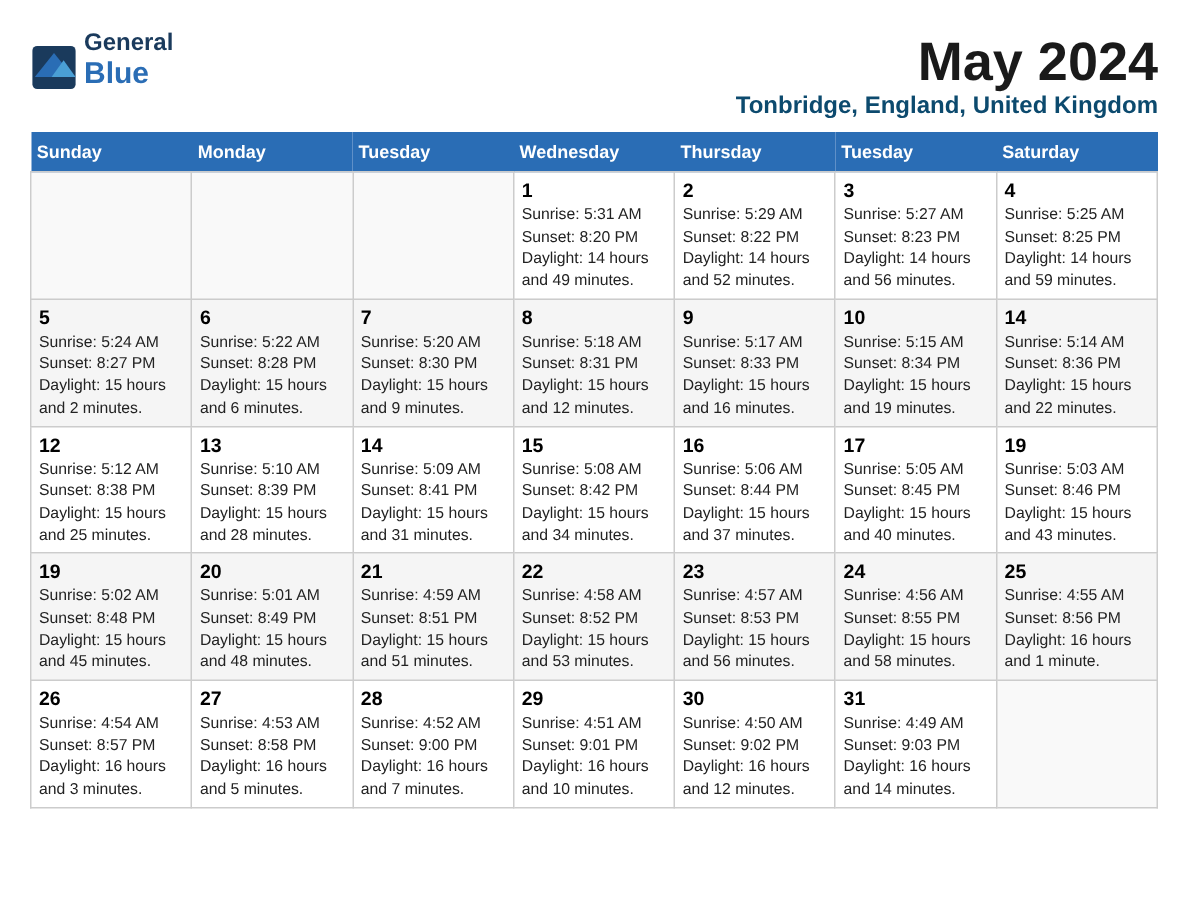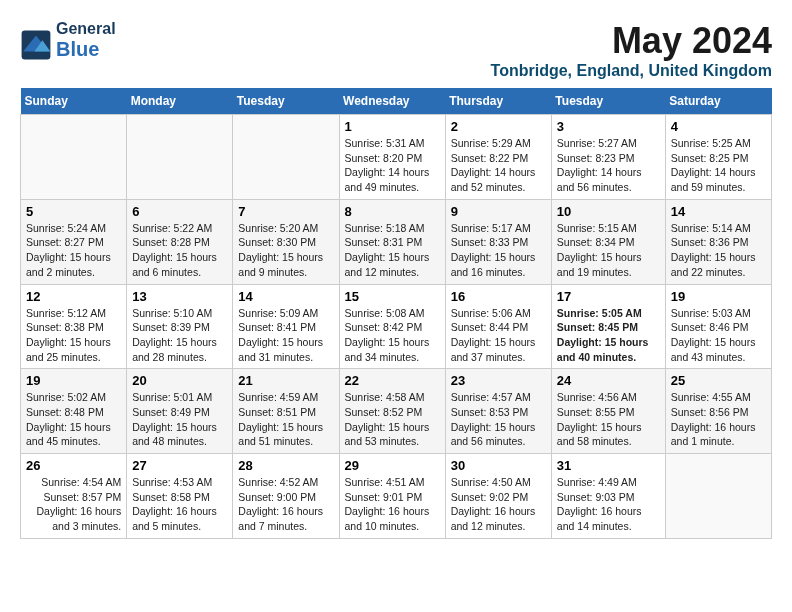--- a/index.html
+++ b/index.html
@@ -228,21 +228,21 @@
           </td>
           <td>
             <span class="day-num">16</span>
             <div class="day-info" style="white-space: pre-line;">Sunrise: 5:06 AM
 Sunset: 8:44 PM
 Daylight: 15 hours
 and 37 minutes.</div>
           </td>
           <td>
             <span class="day-num">17</span>
-            <div class="day-info" style="white-space: pre-line; font-weight: bold;">Sunrise: 5:05 AM
+            <div class="day-info" style="white-space: pre-line;">Sunrise: 5:05 AM
 Sunset: 8:45 PM
 Daylight: 15 hours
 and 40 minutes.</div>
           </td>
           <td>
             <span class="day-num">19</span>
             <div class="day-info" style="white-space: pre-line;">Sunrise: 5:03 AM
 Sunset: 8:46 PM
 Daylight: 15 hours
 and 43 minutes.</div>
@@ -295,21 +295,21 @@
             <span class="day-num">25</span>
             <div class="day-info" style="white-space: pre-line;">Sunrise: 4:55 AM
 Sunset: 8:56 PM
 Daylight: 16 hours
 and 1 minute.</div>
           </td>
         </tr>
         <tr>
           <td>
             <span class="day-num">26</span>
-            <div class="day-info" style="white-space: pre-line; text-align: right;">Sunrise: 4:54 AM
+            <div class="day-info" style="white-space: pre-line;">Sunrise: 4:54 AM
 Sunset: 8:57 PM
 Daylight: 16 hours
 and 3 minutes.</div>
           </td>
           <td>
             <span class="day-num">27</span>
             <div class="day-info" style="white-space: pre-line;">Sunrise: 4:53 AM
 Sunset: 8:58 PM
 Daylight: 16 hours
 and 5 minutes.</div>

